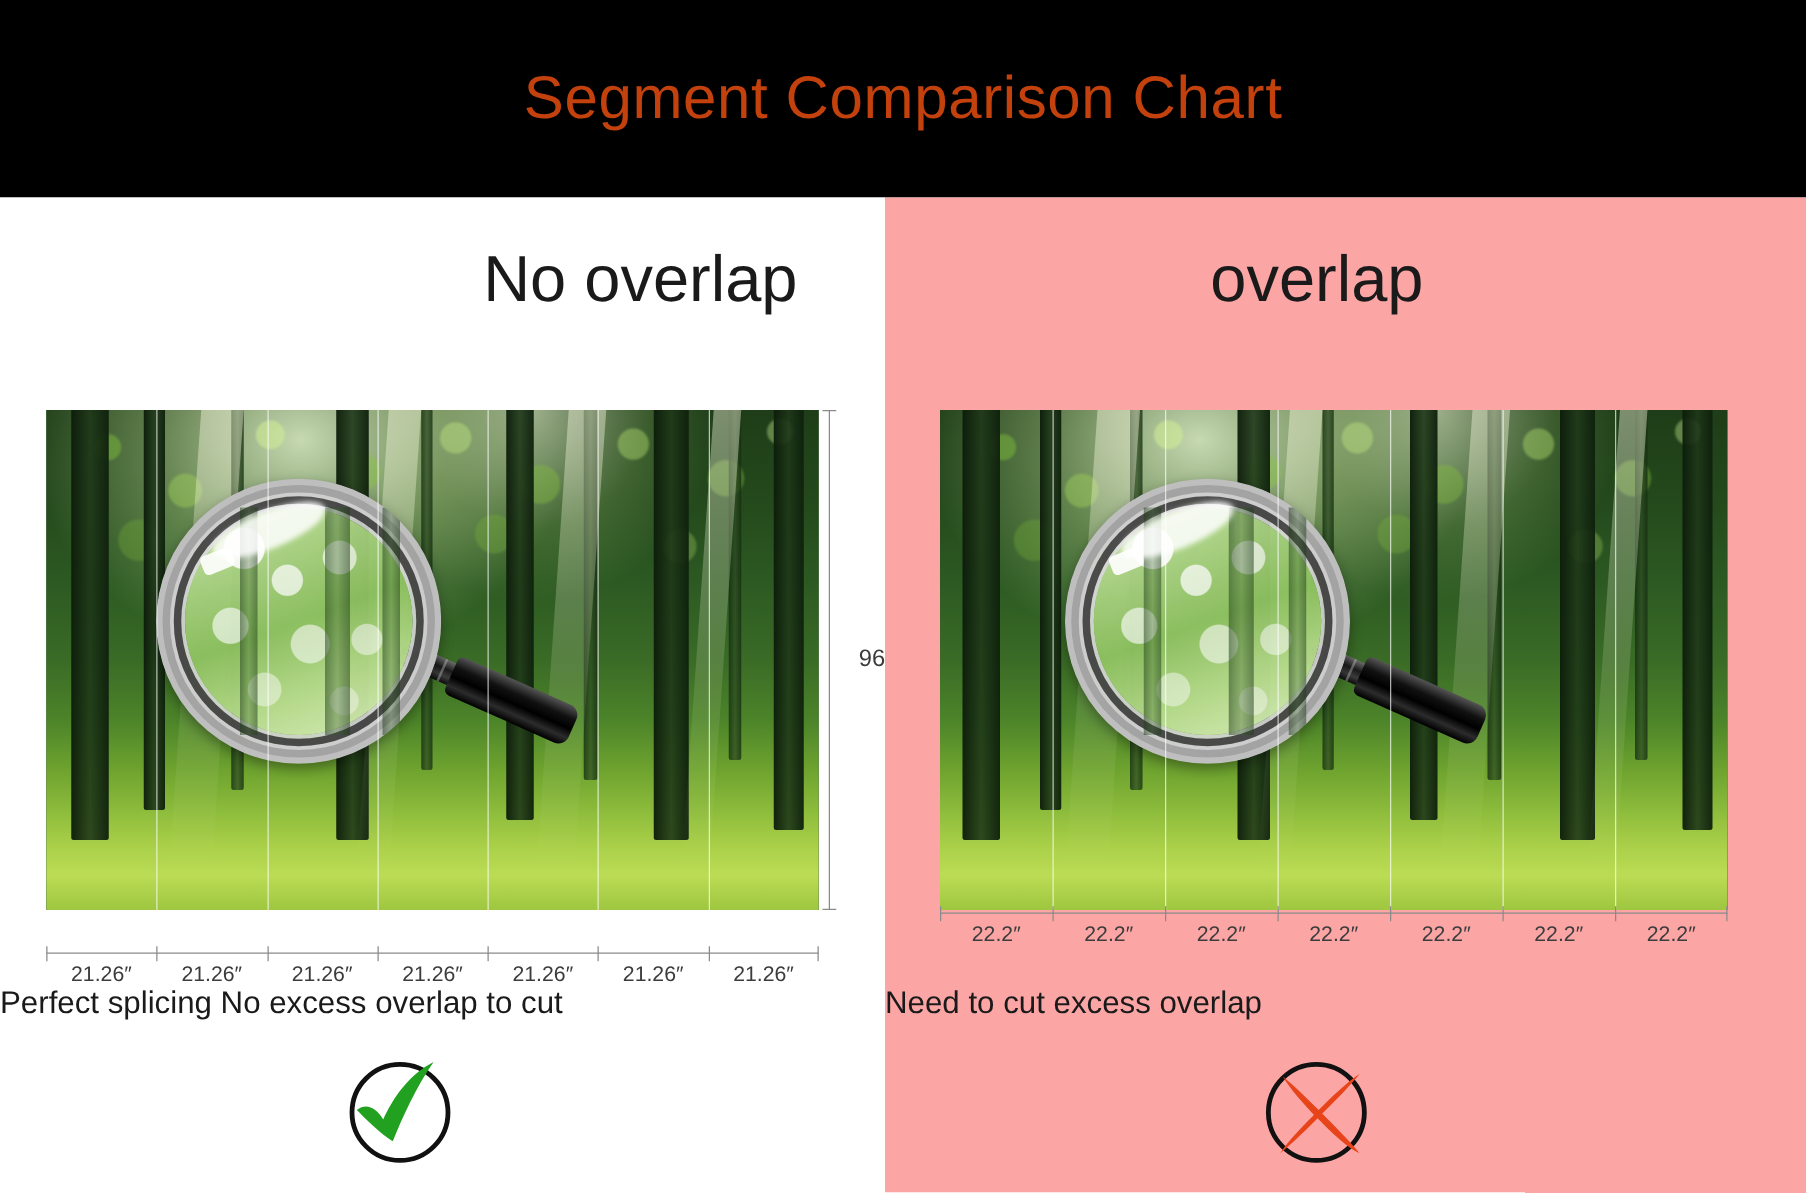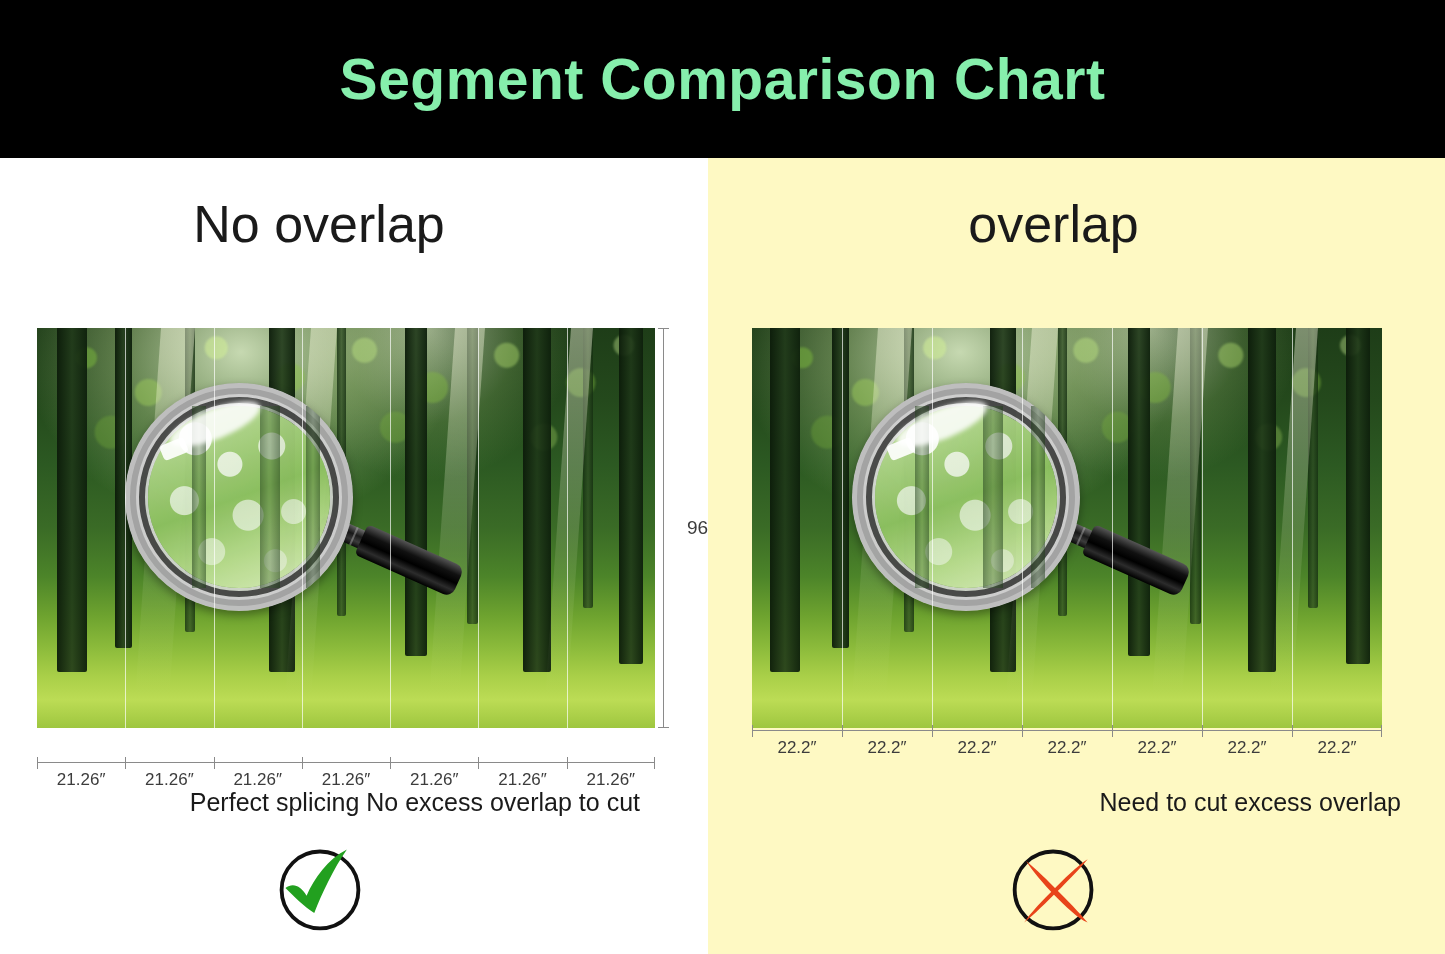--- a/index.html
+++ b/index.html
@@ -12,48 +12,48 @@
   #page { position: relative; width: 1445px; height: 954px; }
 
   
   .header {
     position: absolute; left: 0; top: 0;
     width: 1445px; height: 158px;
     background: #000000;
     display: flex; align-items: center; justify-content: center;
   }
   .header-title {
-    color: #86efac;
-    font-size: 57px;
-    font-weight: 700;
+    color: #c2410c;
+    font-size: 48px;
+    font-weight: 400;
     letter-spacing: 0.5px;
     line-height: 1;
     white-space: nowrap;
   }
 
   
   .panels {
     position: absolute; left: 0; top: 158px;
     width: 1445px; height: 796px;
     display: flex;
   }
   .panel { position: relative; height: 796px; }
   .panel-left  { width: 708px; background: #ffffff; }
-  .panel-right { width: 737px; background: #fef9c3; }
+  .panel-right { width: 737px; background: #fca5a5; }
 
   .panel-title {
     position: absolute; top: 40px;
     width: 100%;
     text-align: center;
     font-size: 52px;
     font-weight: 400;
     color: #1a1a1a;
     line-height: 1;
   }
-  .panel-left  .panel-title { padding-right: 70px; }
+  .panel-left  .panel-title { padding-right: 70px; text-align: right; }
   .panel-right .panel-title { padding-right: 46px; }
 
   
   .photo-wrap { position: absolute; }
   .photo-wrap.left  { left: 37px;  top: 170px; width: 618px; height: 400px; }
   .photo-wrap.right { left: 44px;  top: 170px; width: 630px; height: 400px; }
 
   .photo {
     position: absolute; inset: 0;
     overflow: hidden;
@@ -234,21 +234,21 @@
     text-align: center;
     font-size: 17px;
     color: #3c3c3c;
     white-space: nowrap;
   }
 
   
   .caption {
     position: absolute; top: 632px;
     width: 100%;
-    text-align: right;
+    text-align: left;
     font-size: 25px;
     color: #1a1a1a;
     line-height: 1;
   }
   .panel-left  .caption { padding-right: 68px; }
   .panel-right .caption { padding-right: 44px; }
 
   .verdict {
     position: absolute; top: 682px;
     width: 100%;

